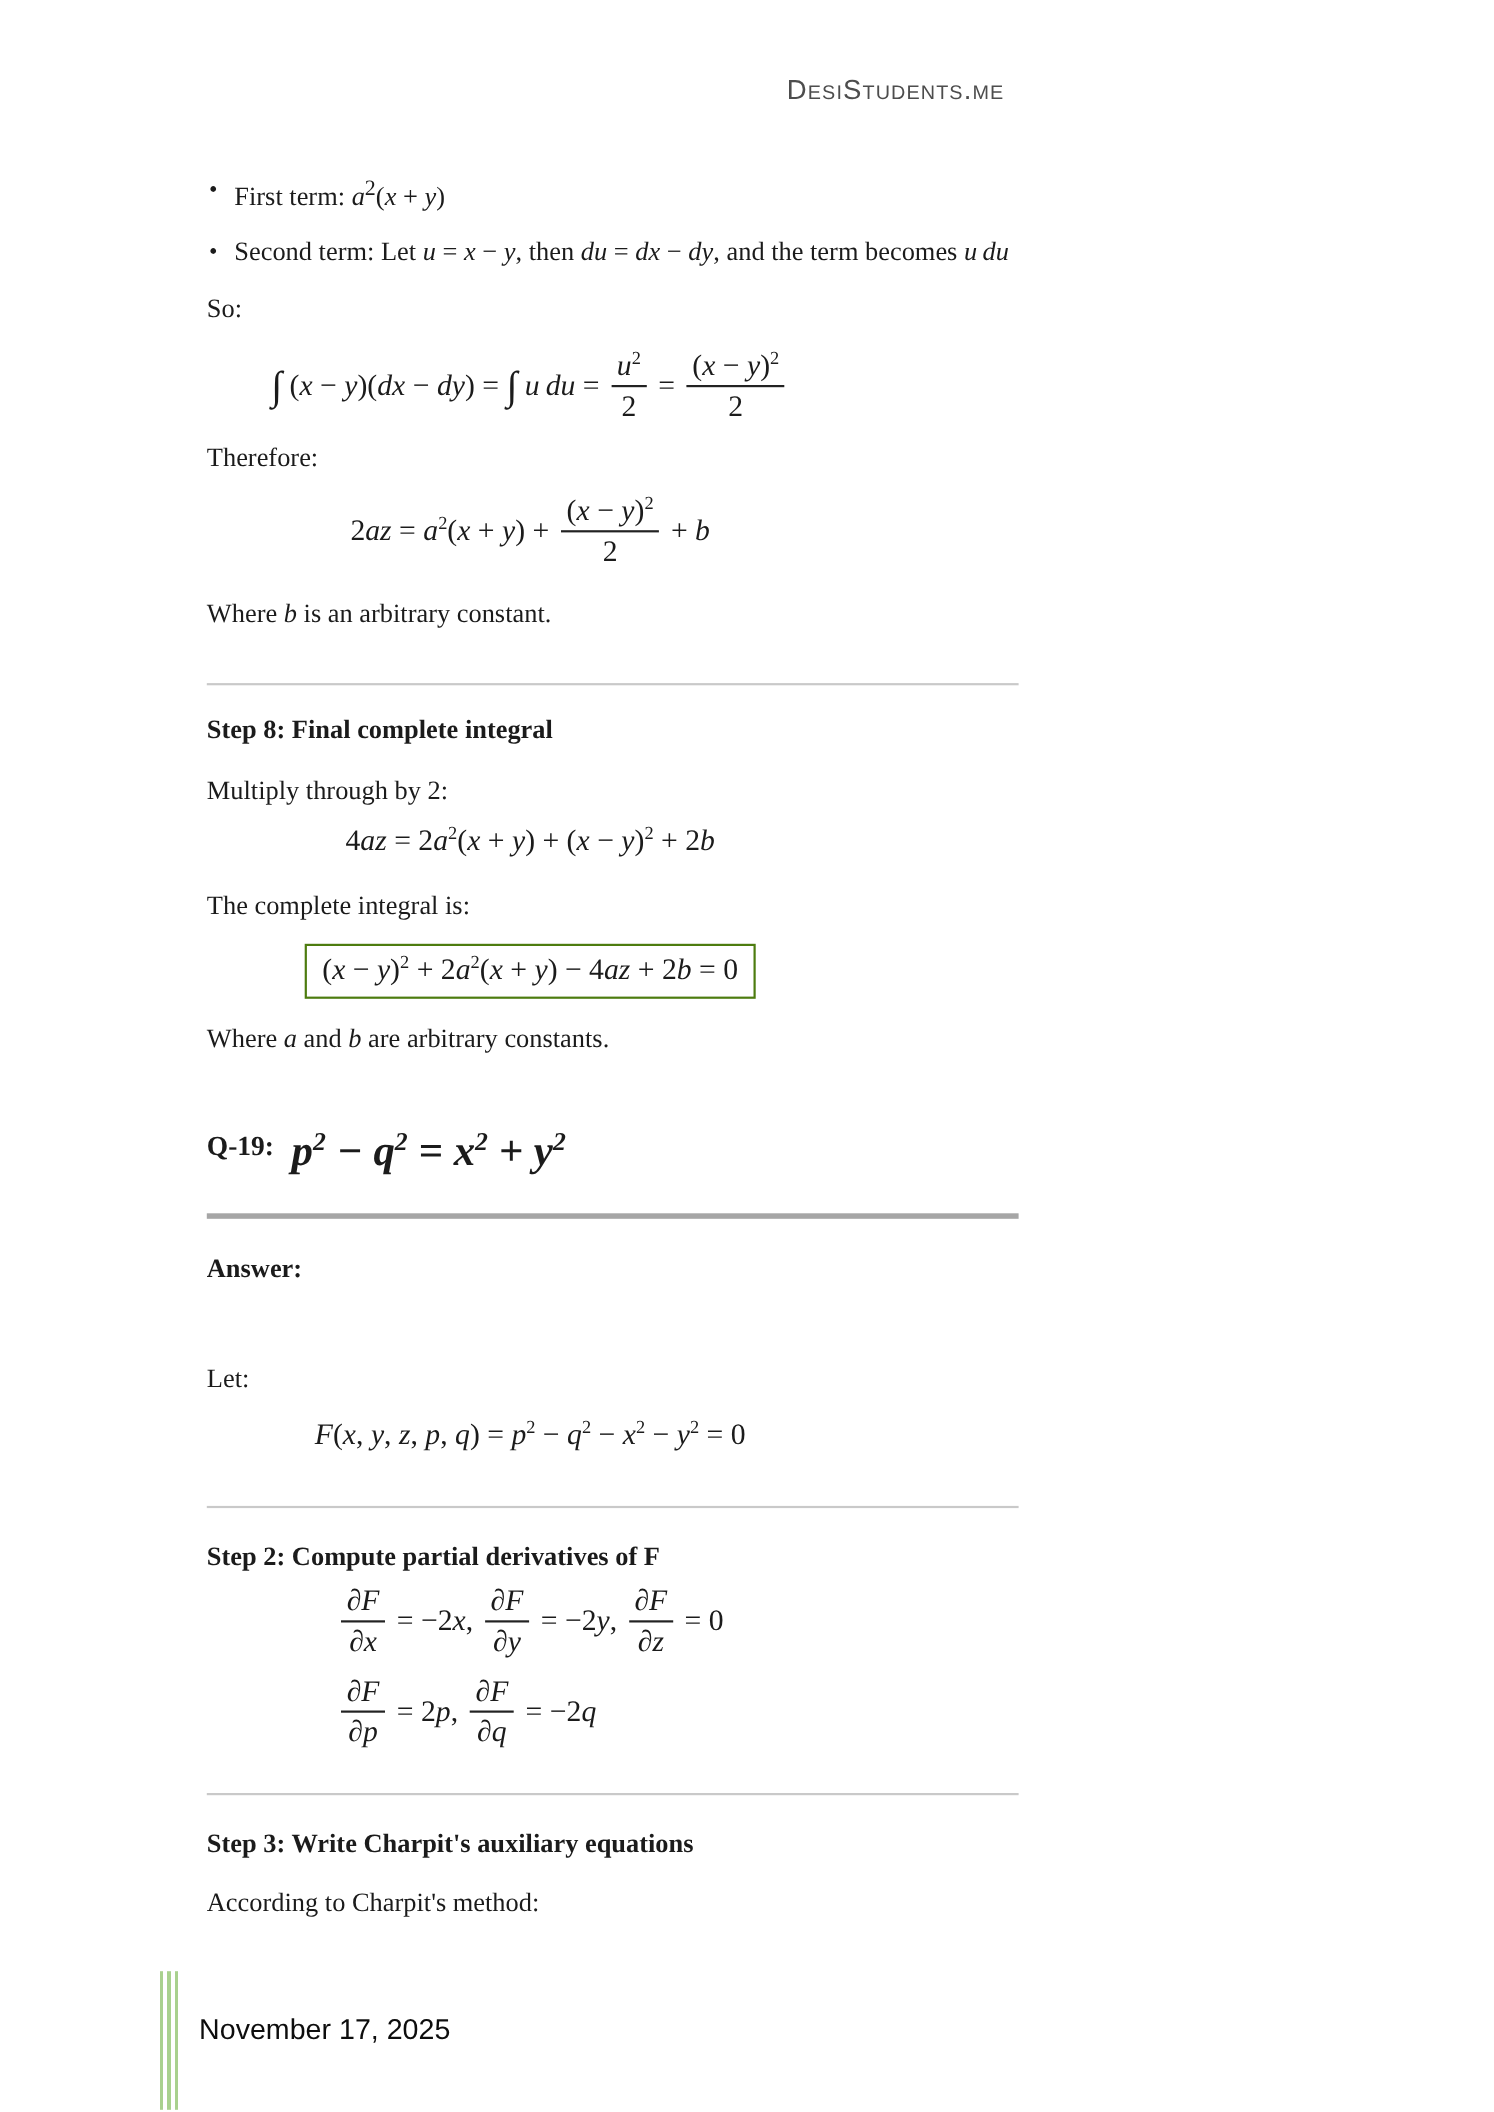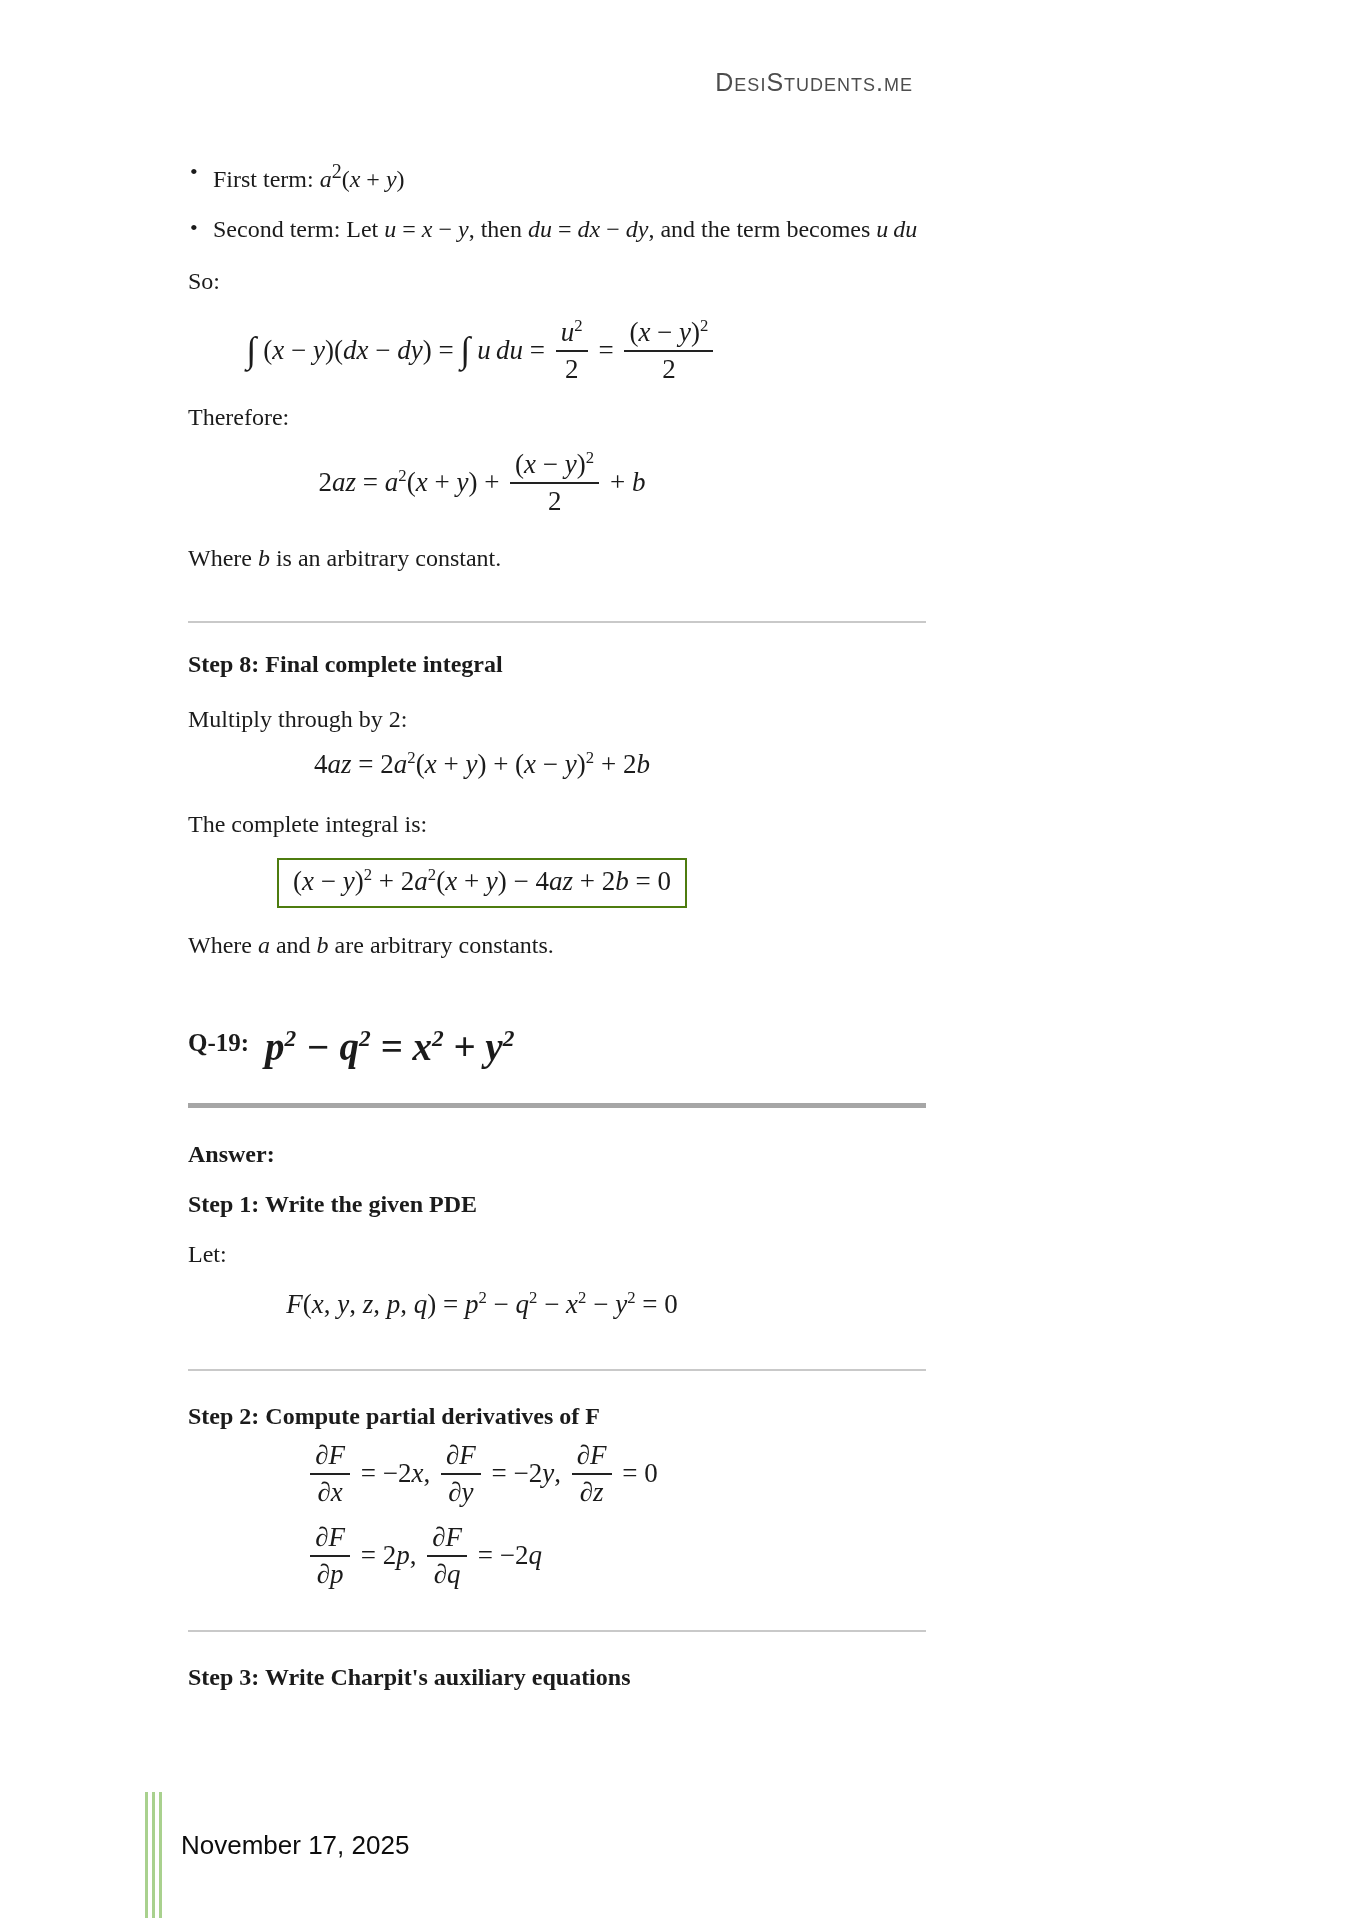--- a/index.html
+++ b/index.html
@@ -122,38 +122,38 @@
 
   <div class="q-row" style="top:1022px">
     <span class="q-label">Q-19:</span>
     <span class="q-math math"><i>p</i><sup>2</sup> − <i>q</i><sup>2</sup> = <i>x</i><sup>2</sup> + <i>y</i><sup>2</sup></span>
   </div>
 
   <div class="rule thick" style="top:1103px"></div>
 
   <div class="row bold" style="top:1139px">Answer:</div>
 
-  <div class="row bold" style="top:1189px">Step 1: Write the given PDE</div>
 
   <div class="row" style="top:1239px">Let:</div>
 
   <div class="row center math" style="top:1288px"><i>F</i>(<i>x</i>, <i>y</i>, <i>z</i>, <i>p</i>, <i>q</i>) = <i>p</i><sup>2</sup> − <i>q</i><sup>2</sup> − <i>x</i><sup>2</sup> − <i>y</i><sup>2</sup> = 0</div>
 
   <div class="rule" style="top:1369px"></div>
 
   <div class="row bold" style="top:1401px">Step 2: Compute partial derivatives of F</div>
 
   <div class="row center math" style="top:1442px">
     <span class="multi-line">
       <span class="eq-line"><span class="frac"><span class="num">∂<i>F</i></span><span class="den">∂<i>x</i></span></span> = −2<i>x</i>, <span class="frac"><span class="num">∂<i>F</i></span><span class="den">∂<i>y</i></span></span> = −2<i>y</i>, <span class="frac"><span class="num">∂<i>F</i></span><span class="den">∂<i>z</i></span></span> = 0</span>
       <span class="eq-line"><span class="frac"><span class="num">∂<i>F</i></span><span class="den">∂<i>p</i></span></span> = 2<i>p</i>, <span class="frac"><span class="num">∂<i>F</i></span><span class="den">∂<i>q</i></span></span> = −2<i>q</i></span>
     </span>
   </div>
 
   <div class="rule" style="top:1630px"></div>
 
   <div class="row bold" style="top:1662px">Step 3: Write Charpit's auxiliary equations</div>
 
+  <div class="row" style="top:1715px">According to Charpit's method:</div>
 
   <div class="footer-bars"></div>
   <div class="footer-date">November 17, 2025</div>
 
 </div>
 
 </body></html>

